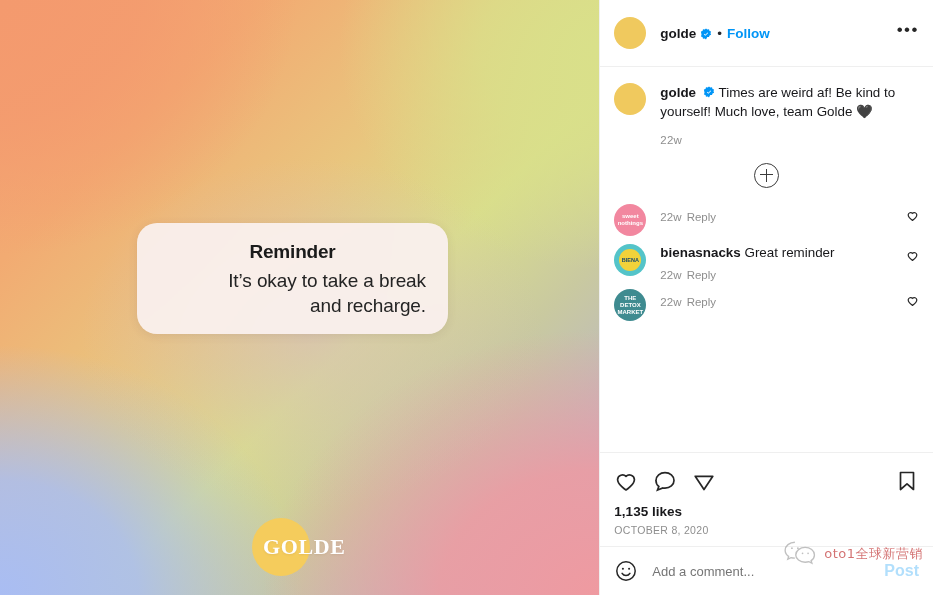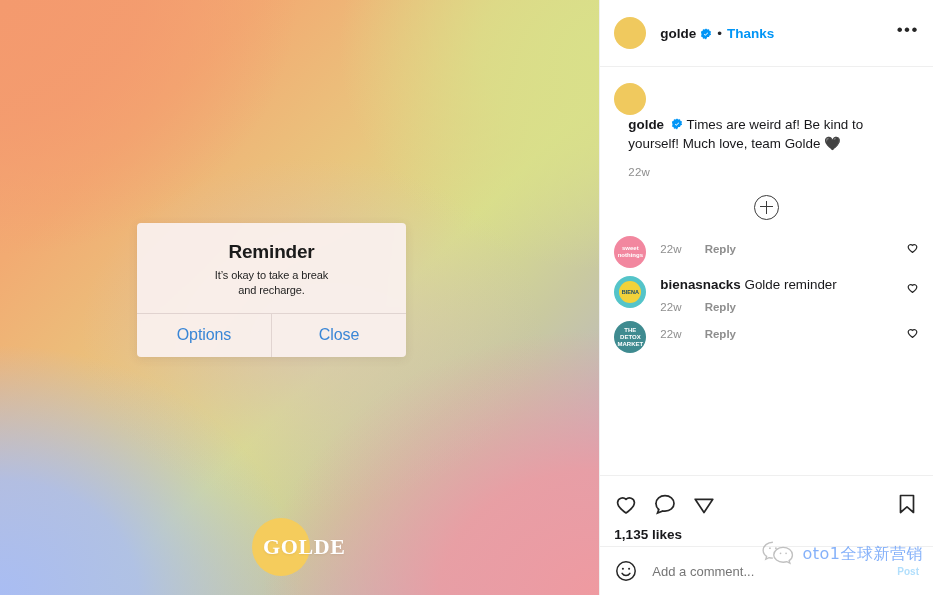--- a/index.html
+++ b/index.html
@@ -35,35 +35,35 @@
     position:absolute;inset:0;
     background:radial-gradient(ellipse 78% 62% at 100% 100%, #ef9aa0 0%, rgba(239,154,160,0.85) 34%, rgba(239,154,160,0) 72%);
   }
   .grad-e{
     position:absolute;inset:0;
     background:radial-gradient(ellipse 55% 42% at 52% 56%, rgba(214,183,200,0.55) 0%, rgba(214,183,200,0) 70%);
   }
 
   
   .alert{
-    position:absolute;left:137px;top:223px;width:269px;
+    position:absolute;left:137px;top:223px;width:311px;
     background:rgba(250,240,238,0.94);
-    border-radius:4px;
+    border-radius:20px;
     box-shadow:0 2px 10px rgba(90,60,60,0.10);
     overflow:hidden;
     text-align:center;
     backdrop-filter:blur(2px);
   }
   .alert-body{padding:18px 22px 16px;}
   .alert-title{
     font-size:19px;font-weight:bold;color:#1b1b1b;letter-spacing:-0.2px;
     margin-bottom:5px;
   }
   .alert-msg{
-    font-size:11px;color:#242424;line-height:1.32;letter-spacing:-0.1px;
+    font-size:19px;color:#242424;line-height:1.32;letter-spacing:-0.1px;text-align:right;
   }
   .alert-btns{display:flex;border-top:1px solid rgba(140,120,120,0.22);}
   .alert-btn{
     flex:1;padding:12px 0 13px;font-size:16px;color:#3a86d6;
     letter-spacing:-0.1px;cursor:pointer;
   }
   .alert-btn+.alert-btn{border-left:1px solid rgba(140,120,120,0.22);}
 
   
   .logo-wrap{
@@ -103,21 +103,21 @@
   }
   .dot-sep{color:#26262a;margin:0 5px;}
   .follow{color:#0095f6;font-weight:bold;cursor:pointer;}
   .more-btn{
     margin-left:auto;font-size:17px;letter-spacing:1.5px;color:#262626;
     cursor:pointer;line-height:6px;padding-bottom:6px;
   }
 
   .scroll-area{flex:1 1 auto;overflow:hidden;padding:0 0 0 0;}
 
-  .caption-row{display:flex;padding:16px 14px 0 14px;flex-direction:column;}
+  .caption-row{display:flex;padding:16px 14px 0 14px;}
   .cap-body{margin-left:14px;font-size:13.4px;line-height:1.45;color:#18181b;width:238px;}
   .cap-body .uname{margin-right:3px;}
   .time-sm{font-size:11.5px;color:#8e8e8e;margin-top:10px;letter-spacing:.2px;}
 
   .loadmore{
     display:flex;justify-content:center;align-items:center;margin:14px 0 8px 0;
   }
   .plus-circle{
     width:23px;height:23px;border:1px solid #3c3c3c;border-radius:50%;
     position:relative;cursor:pointer;
@@ -138,50 +138,50 @@
     font-size:6px;color:#fff;font-weight:bold;text-align:center;line-height:1.1;
   }
   .c-av-2 .av-inner{
     position:absolute;left:5px;top:5px;width:22px;height:22px;border-radius:50%;
     background:#f2d23a;
   }
   .c-av-2 .av-glyph{color:#15486e;font-size:5.5px;}
   .c-body{margin-left:14px;width:206px;}
   .c-text{font-size:13.4px;line-height:1.4;color:#18181b;}
   .c-meta{font-size:11.5px;color:#8e8e8e;margin-top:7px;}
-  .c-meta .reply{font-weight:bold;color:#8e8e8e;margin-left:20px;cursor:pointer;}
+  .c-meta .reply{font-weight:normal;color:#8e8e8e;margin-left:2px;cursor:pointer;}
   .c-like{position:absolute;right:14px;top:12px;cursor:pointer;}
 
   .actions-wrap{flex:0 0 auto;border-top:1px solid #efefef;padding:16px 14px 4px 14px;}
   .action-row{display:flex;align-items:center;}
   .action-row .ic{margin-right:15px;cursor:pointer;}
   .action-row .save{margin-left:auto;margin-right:0;cursor:pointer;}
   .likes{font-size:13.5px;font-weight:bold;color:#18181b;margin-top:7px;}
   .date{font-size:10.5px;color:#8e8e8e;letter-spacing:.3px;margin-top:5px;margin-bottom:6px;}
 
   .addbar{
     flex:0 0 auto;border-top:1px solid #efefef;display:flex;align-items:center;
     height:48px;padding:0 14px;position:relative;
   }
   .emoji-btn{width:24px;height:24px;flex:0 0 auto;cursor:pointer;}
   .add-input{
     margin-left:12px;border:none;outline:none;font-size:13px;color:#8e8e8e;
     font-family:"Liberation Sans", sans-serif;background:transparent;width:215px;
   }
   .post-btn{
-    margin-left:auto;font-size:10px;font-weight:bold;color:#b2dffc;cursor:pointer;
+    margin-left:auto;font-size:16px;font-weight:bold;color:#b2dffc;cursor:pointer;
   }
 
   
   .watermark{
     position:absolute;right:10px;top:538px;display:flex;align-items:center;
     pointer-events:none;opacity:.62;
   }
   .wm-text{
-    font-size:16px;color:#3b82f6;letter-spacing:.5px;
+    font-size:13px;color:#b91c1c;letter-spacing:.5px;
     font-family:"DejaVu Sans", sans-serif;
   }
   .wm-icon{margin-right:7px;}
   .emoji{font-family:"DejaVu Sans", sans-serif;}
   .tofu{
     display:inline-block;width:13px;height:14px;border:1.4px solid #1b1b1b;
     margin-left:1px;position:relative;top:2px;
   }
 </style>
 </head>
@@ -197,24 +197,20 @@
     <div class="grad-d"></div>
     <div class="grad-e"></div>
 
     <div class="alert">
       <div class="alert-body">
         <div class="alert-title">Reminder</div>
         <div class="alert-msg">
           <div>It’s okay to take a break</div>
           <div>and recharge.</div>
         </div>
-      </div>
-      <div class="alert-btns">
-        <div class="alert-btn">Options</div>
-        <div class="alert-btn">Close</div>
       </div>
     </div>
 
     <div class="logo-wrap">
       <div class="logo-dot"></div>
       <div class="logo-text">GOLDE</div>
     </div>
   </div>
 
   <div class="panel">
@@ -223,21 +219,21 @@
       <div class="avatar lg"></div>
       <div class="hdr-mid">
         <span class="uname">golde</span>
         <span class="verified">
           <svg width="12" height="12" viewBox="0 0 24 24">
             <path fill="#0095f6" d="M12 .8l2.6 2.2 3.4-.4 1 3.3 3.2 1.3-1.2 3.2 1.2 3.2-3.2 1.3-1 3.3-3.4-.4L12 23.2 9.4 21l-3.4.4-1-3.3-3.2-1.3 1.2-3.2L1.8 7.2 5 5.9l1-3.3 3.4.4z"></path>
             <path fill="#fff" d="M10.6 15.6l-3-3 1.1-1.1 1.9 1.9 4.6-4.6 1.1 1.1z"></path>
           </svg>
         </span>
         <span class="dot-sep">•</span>
-        <span class="follow">Thanks</span>
+        <span class="follow">Follow</span>
       </div>
       <div class="more-btn">•••</div>
     </div>
 
     <div class="scroll-area">
 
       <div class="caption-row">
         <div class="avatar"></div>
         <div class="cap-body">
           <span class="uname">golde</span><span class="verified"><svg width="12" height="12" viewBox="0 0 24 24">
@@ -272,21 +268,21 @@
       </div>
 
       <div class="comment">
         <div class="c-av c-av-2">
           <span class="av-inner"></span>
           <span class="av-glyph">BIENA</span>
         </div>
         <div class="c-body">
           <div class="c-text">
             <span class="uname">bienasnacks</span>
-            <span>Golde reminder</span>
+            <span>Great reminder</span>
           </div>
           <div class="c-meta">
             <span>22w</span>
             <span class="reply">Reply</span>
           </div>
         </div>
         <span class="c-like">
           <svg width="13" height="13" viewBox="0 0 24 24" fill="none" stroke="#262626" stroke-width="2.2">
             <path d="M12 21s-8-5.1-8-10.2A4.8 4.8 0 0112 8a4.8 4.8 0 018 2.8C20 15.9 12 21 12 21z"></path>
           </svg>
@@ -329,20 +325,21 @@
             <path d="M3.2 7.3h17.6L12 20.5z"></path>
           </svg>
         </span>
         <span class="save">
           <svg width="24" height="24" viewBox="0 0 24 24" fill="none" stroke="#262626" stroke-width="1.7" stroke-linejoin="round">
             <path d="M5.5 3.5h13v17L12 14.8 5.5 20.5z"></path>
           </svg>
         </span>
       </div>
       <div class="likes">1,135 likes</div>
+      <div class="date">OCTOBER 8, 2020</div>
     </div>
 
     <div class="addbar">
       <span class="emoji-btn">
         <svg width="24" height="24" viewBox="0 0 24 24" fill="none" stroke="#262626" stroke-width="1.5">
           <circle cx="12" cy="12" r="9.2"></circle>
           <circle cx="8.9" cy="9.8" r="1.05" fill="#262626" stroke="none"></circle>
           <circle cx="15.1" cy="9.8" r="1.05" fill="#262626" stroke="none"></circle>
           <path d="M8.1 14.3a4.6 4.6 0 007.8 0" stroke-linecap="round"></path>
         </svg>

